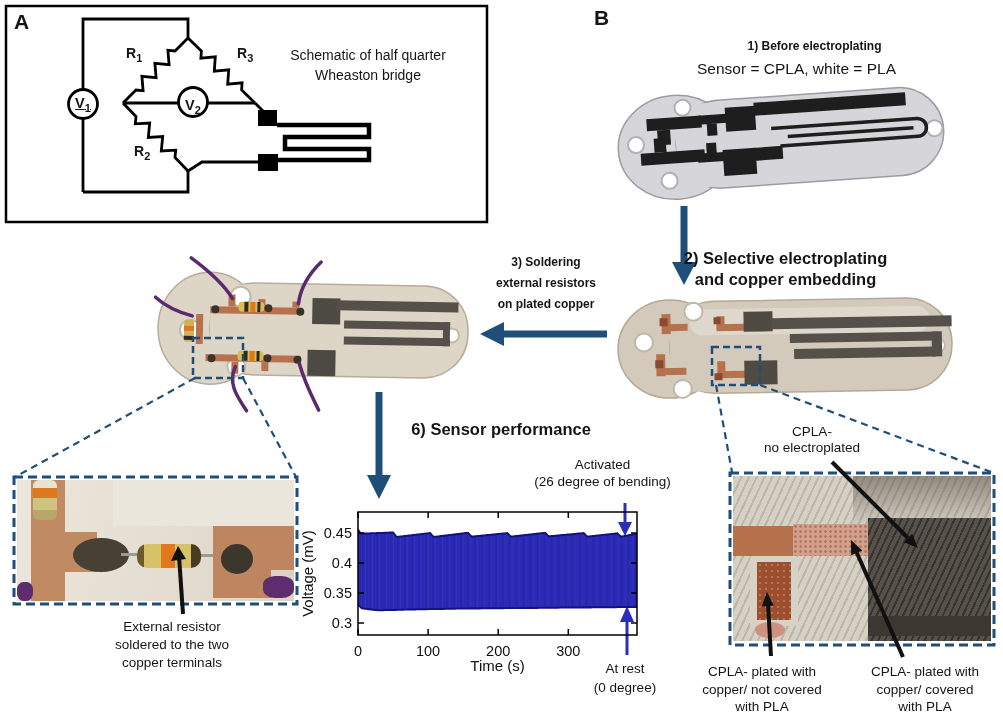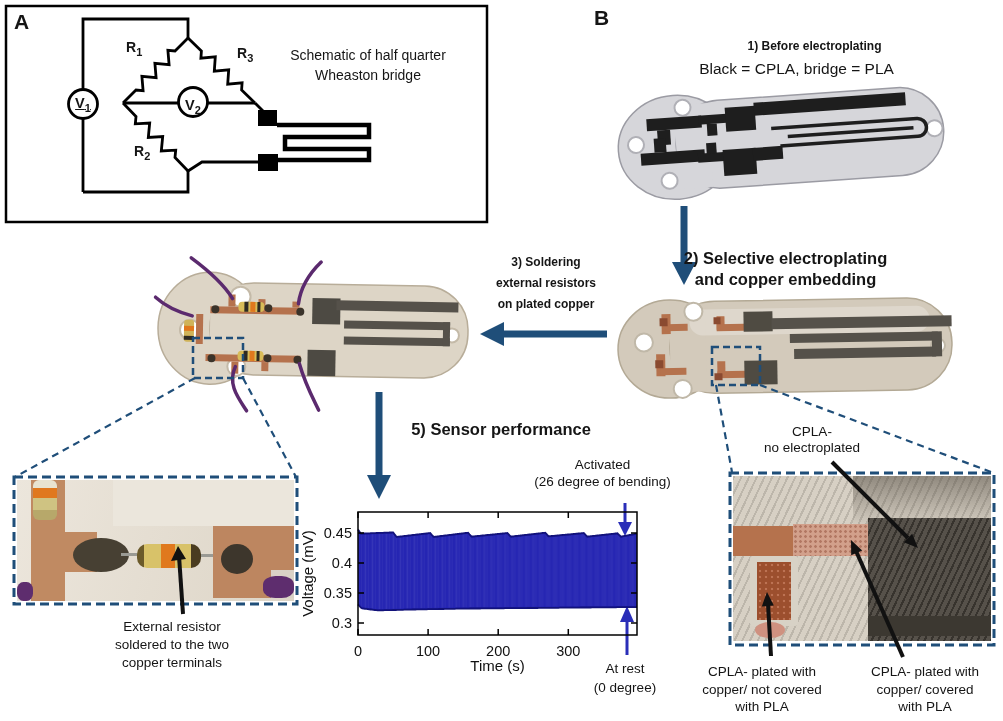--- a/index.html
+++ b/index.html
@@ -486,32 +486,32 @@
   </svg>
 
   <div class="t b" style="left:14px;top:10px;font-size:21px;">A</div>
   <div class="t b" style="left:594px;top:6px;font-size:21px;">B</div>
 
   <div class="t c ml" style="left:263px;top:46px;width:210px;font-size:14px;line-height:19.5px;">Schematic of half quarter
 Wheaston bridge</div>
 
   <div class="t b" style="left:67px;top:95px;width:32px;font-size:14.5px;text-align:center;text-decoration:underline;"><span>V</span><sub class="sb">1</sub></div>
   <div class="t b" style="left:177px;top:97px;width:32px;font-size:14.5px;text-align:center;"><span>V</span><sub class="sb">2</sub></div>
-  <div class="t b" style="left:126px;top:39px;font-size:14px;text-align:right;"><span>R</span><sub class="sb">1</sub></div>
+  <div class="t b" style="left:126px;top:45px;font-size:14px;text-align:right;"><span>R</span><sub class="sb">1</sub></div>
   <div class="t b" style="left:237px;top:45px;font-size:14px;"><span>R</span><sub class="sb">3</sub></div>
   <div class="t b" style="left:134px;top:143px;font-size:14px;"><span>R</span><sub class="sb">2</sub></div>
 
   <div class="t b c" style="left:692px;top:39px;width:245px;font-size:12px;">1) Before electroplating</div>
-  <div class="t c" style="left:674px;top:60px;width:245px;font-size:15.5px;">Black = CPLA, bridge = PLA</div>
+  <div class="t c" style="left:674px;top:60px;width:245px;font-size:15.5px;">Sensor = CPLA, white = PLA</div>
   <div class="t b c ml" style="left:663px;top:248px;width:245px;font-size:16.5px;line-height:21px;">2) Selective electroplating
 and copper embedding</div>
   <div class="t b c ml" style="left:426px;top:252px;width:240px;font-size:12px;line-height:21px;">3) Soldering
 external resistors
 on plated copper</div>
-  <div class="t b c" style="left:381px;top:420px;width:240px;font-size:16.5px;">5) Sensor performance</div>
+  <div class="t b c" style="left:381px;top:420px;width:240px;font-size:16.5px;">6) Sensor performance</div>
 
   <div class="t c ml" style="left:52px;top:618px;width:240px;font-size:13.5px;line-height:18px;">External resistor
 soldered to the two
 copper terminals</div>
 
   <div class="t c ml" style="left:712px;top:424px;width:200px;font-size:13.5px;line-height:16px;">CPLA-
 no electroplated</div>
   <div class="t c ml" style="left:647px;top:663px;width:230px;font-size:13.5px;line-height:17.5px;">CPLA- plated with
 copper/ not covered
 with PLA</div>

